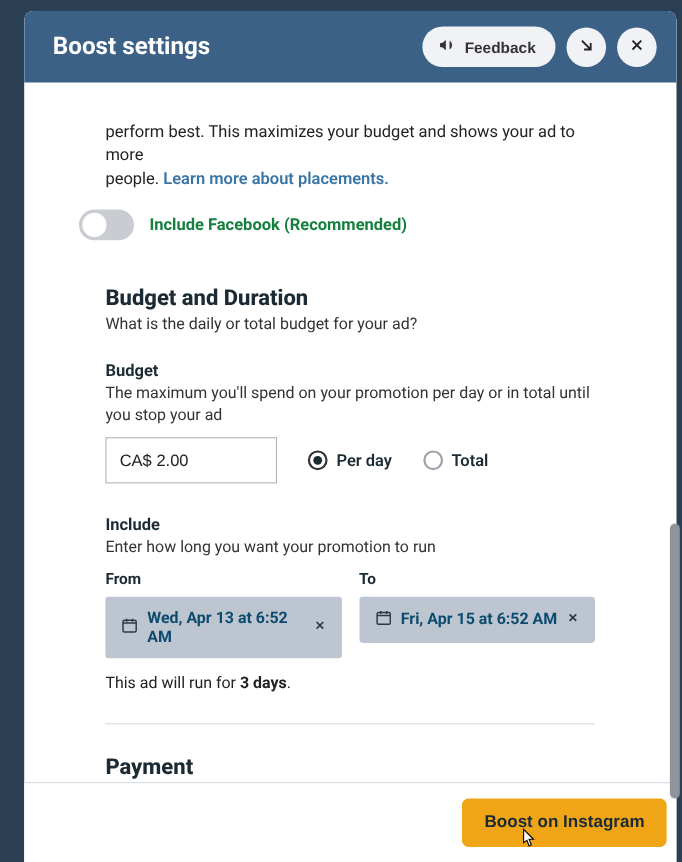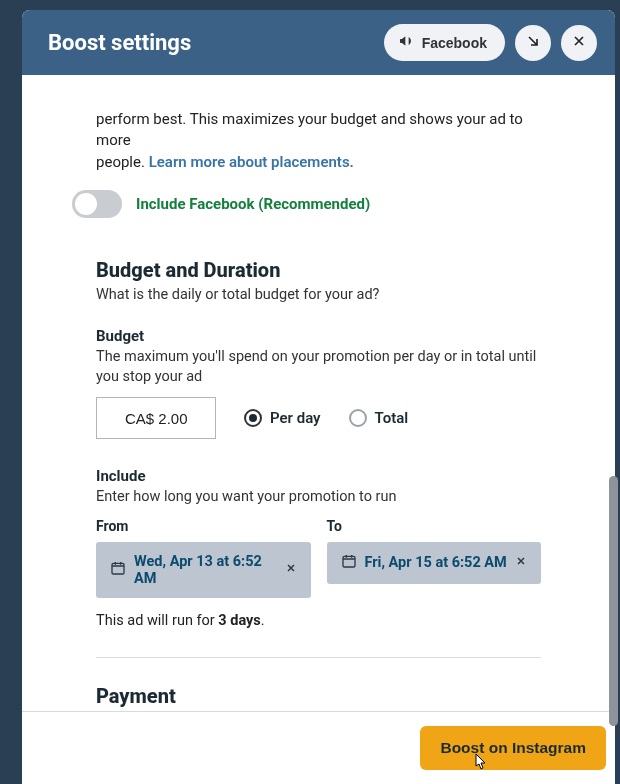--- a/index.html
+++ b/index.html
@@ -132,24 +132,24 @@
       margin-bottom: 10px;
       line-height: 1.4;
     }
     .budget-row {
       display: flex;
       align-items: center;
       gap: 28px;
       margin-bottom: 28px;
     }
     .budget-input {
-      width: 120px;
+      width: 156px;
       height: 42px;
       border: 1px solid #aeb5bc;
-      padding: 0 28px;
+      padding: 0 12px;
       font-size: 15px;
       color: #222;
     }
     .radio-opt {
       display: flex;
       align-items: center;
       gap: 8px;
       font-size: 15px;
       font-weight: 600;
       cursor: pointer;
@@ -245,21 +245,21 @@
 
 <div class="modal">
   <div class="header">
     <div class="header-title">Boost settings</div>
     <button class="feedback-btn">
       <span>
         <svg width="16" height="16" viewBox="0 0 24 24" fill="#333">
             <path d="M3 10v4a1 1 0 001 1h2l5 4V5L6 9H4a1 1 0 00-1 1zm13-4v12a7 7 0 000-12z"></path>
           </svg>
       </span>
-      <span>Facebook</span>
+      <span>Feedback</span>
     </button>
     <button class="circle-btn">
       <span>
         <svg width="16" height="16" viewBox="0 0 24 24" fill="none" stroke="#222" stroke-width="2.5">
             <path d="M6 6l12 12M18 9v9H9"></path>
           </svg>
       </span>
     </button>
     <button class="circle-btn">
       <span>

